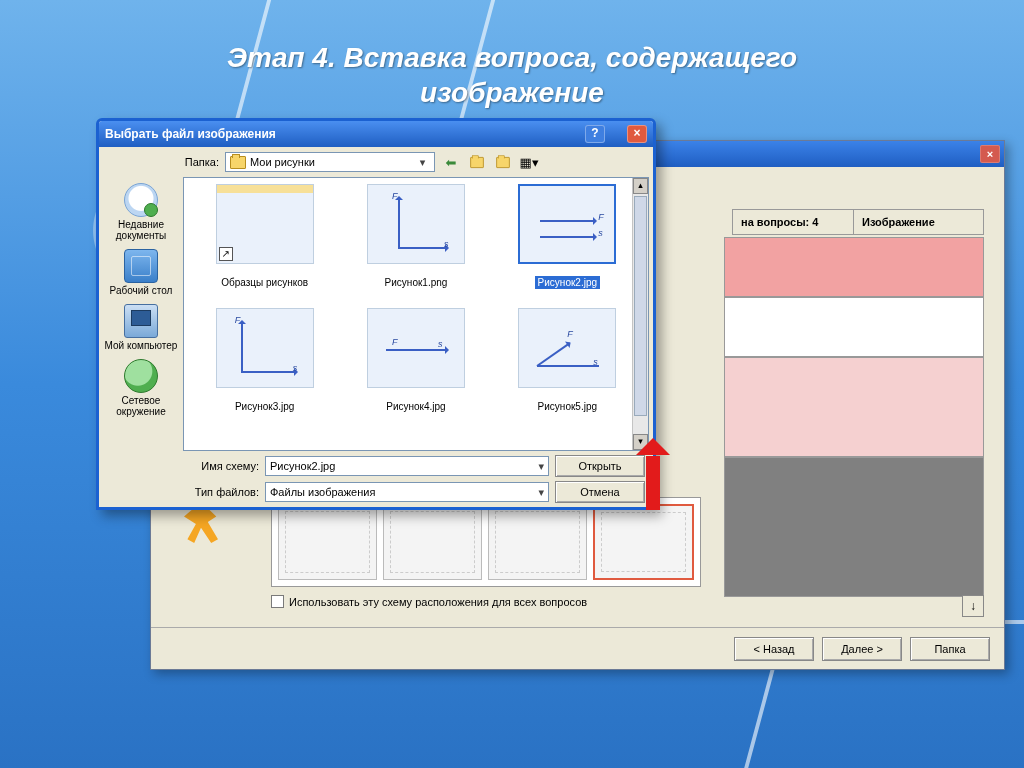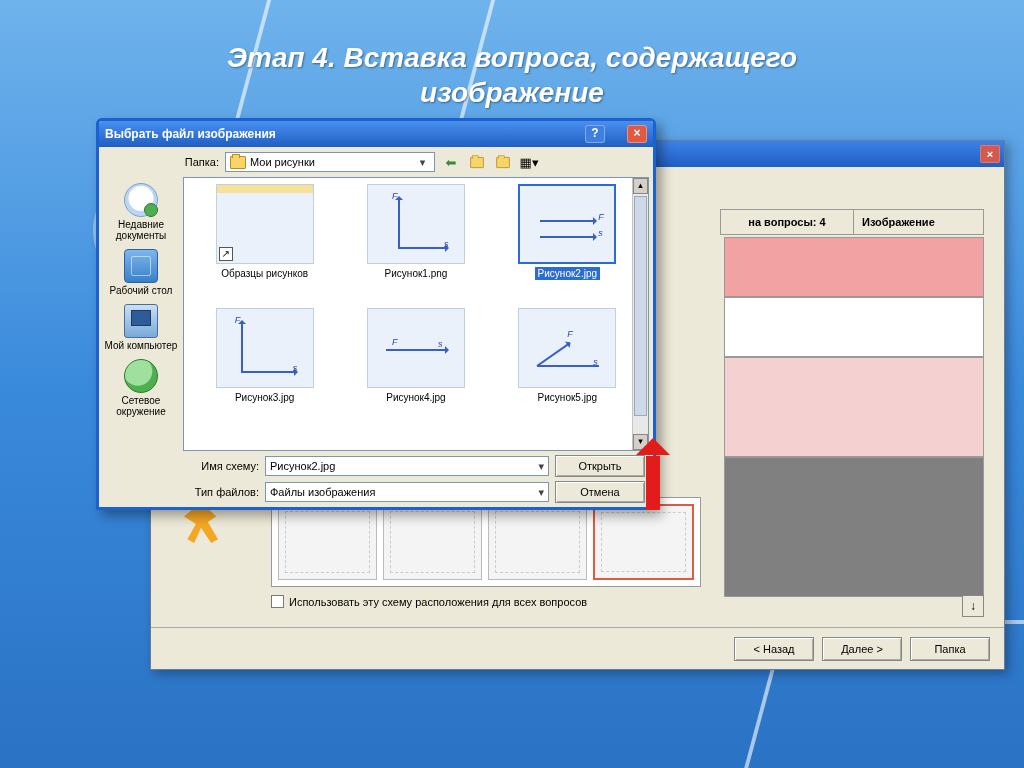--- a/index.html
+++ b/index.html
@@ -51,21 +51,21 @@
     background: linear-gradient(180deg,#3b82e8,#1f5ec2);
     display:flex; align-items:center; justify-content:flex-end; padding:0 4px; gap:3px;
   }
   .wbtn { width:20px; height:18px; border:1px solid #fff3; background:#d45a4f; color:#fff; font-weight:bold; font-size:11px; text-align:center; line-height:16px; border-radius:2px; }
   .bg-body { position:relative; height:calc(100% - 26px); }
   .bg-header-row {
     position:absolute; top:42px; right:20px;
     display:flex; font-size:11px; font-weight:bold;
   }
   .bg-header-row div { padding:6px 8px; border:1px solid #999; background:#ece9d8; }
-  .bg-header-row div:first-child { width:134px;text-align:center; }
+  .bg-header-row div:first-child { width:122px; }
   .bg-header-row div:last-child { width:130px; border-left:none; }
   .bg-pink { position:absolute; top:70px; right:20px; width:260px; height:60px; background:#f2a2a2; border:1px solid #999; }
   .bg-white { position:absolute; top:130px; right:20px; width:260px; height:60px; background:#fff; border:1px solid #999; }
   .bg-pink2 { position:absolute; top:190px; right:20px; width:260px; height:100px; background:#f5d0d0; border:1px solid #999; }
   .bg-gray { position:absolute; top:290px; right:20px; width:260px; height:140px; background:#808080; border:1px solid #999; }
   .bg-sidebar { position:absolute; left:25px; top:320px; width:60px; height:100px; }
   .running-man {
     width:50px; height:60px; position:relative;
     background:
       radial-gradient(circle at 30% 15%, #f5a623 0 7px, transparent 8px);
@@ -145,21 +145,21 @@
 
   .filearea {
     flex:1; background:#fff; border:1px solid #7a96b4; margin:0 4px 0 0;
     overflow:auto; padding:6px;
     display:grid; grid-template-columns: repeat(3, 1fr); grid-auto-rows: 120px; gap:4px 2px;
     position:relative;
   }
   .file { display:flex; flex-direction:column; align-items:center; font-size:10px; text-align:center; }
   .file .thumb { width:98px; height:80px; border:1px solid #bfcfe0; background:#eaf1fb; position:relative; overflow:hidden; }
   .file.sel .thumb { border:2px solid #2b6cd4; }
-  .file .cap { margin-top:3px; padding:1px 3px; }
+  .file .cap { margin-top:12px; padding:1px 3px; }
   .file.sel .cap { background:#2b6cd4; color:#fff; }
 
   .th-samples { display:grid; grid-template-columns:1fr 1fr; grid-template-rows:1fr 1fr; gap:2px; padding:3px; background:#f7e098; }
   .th-samples div:nth-child(1){background:linear-gradient(180deg,#6fae4f,#2c6b22);}
   .th-samples div:nth-child(2){background:linear-gradient(180deg,#6fb0ee,#2d68b4);}
   .th-samples div:nth-child(3){background:linear-gradient(180deg,#e86aa0,#b1276a);}
   .th-samples div:nth-child(4){background:linear-gradient(180deg,#f2c14e,#d07912);}
   .shortcut-arrow{position:absolute;left:2px;bottom:2px;width:14px;height:14px;background:#fff;border:1px solid #555;font-size:10px;line-height:12px;text-align:center;}
 
   .th-phys { position:absolute; inset:0; }

